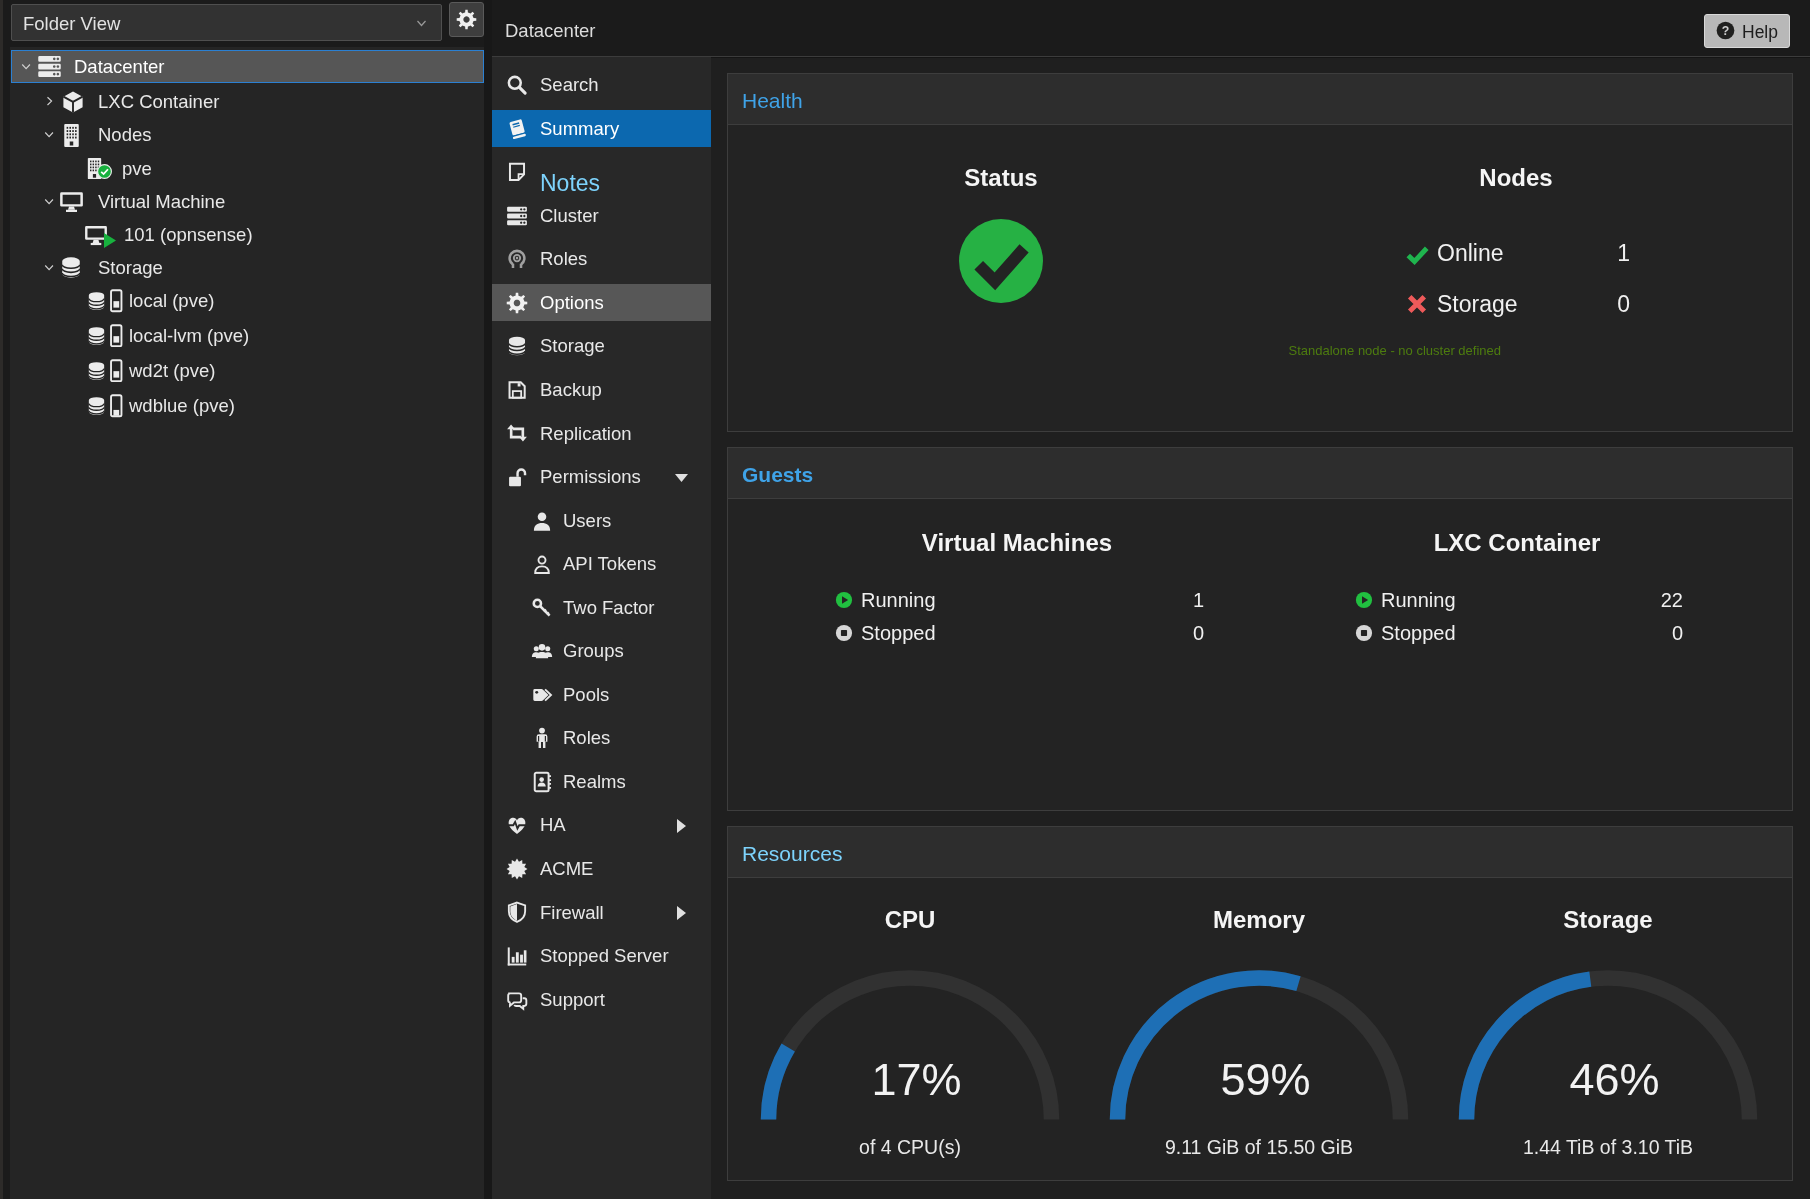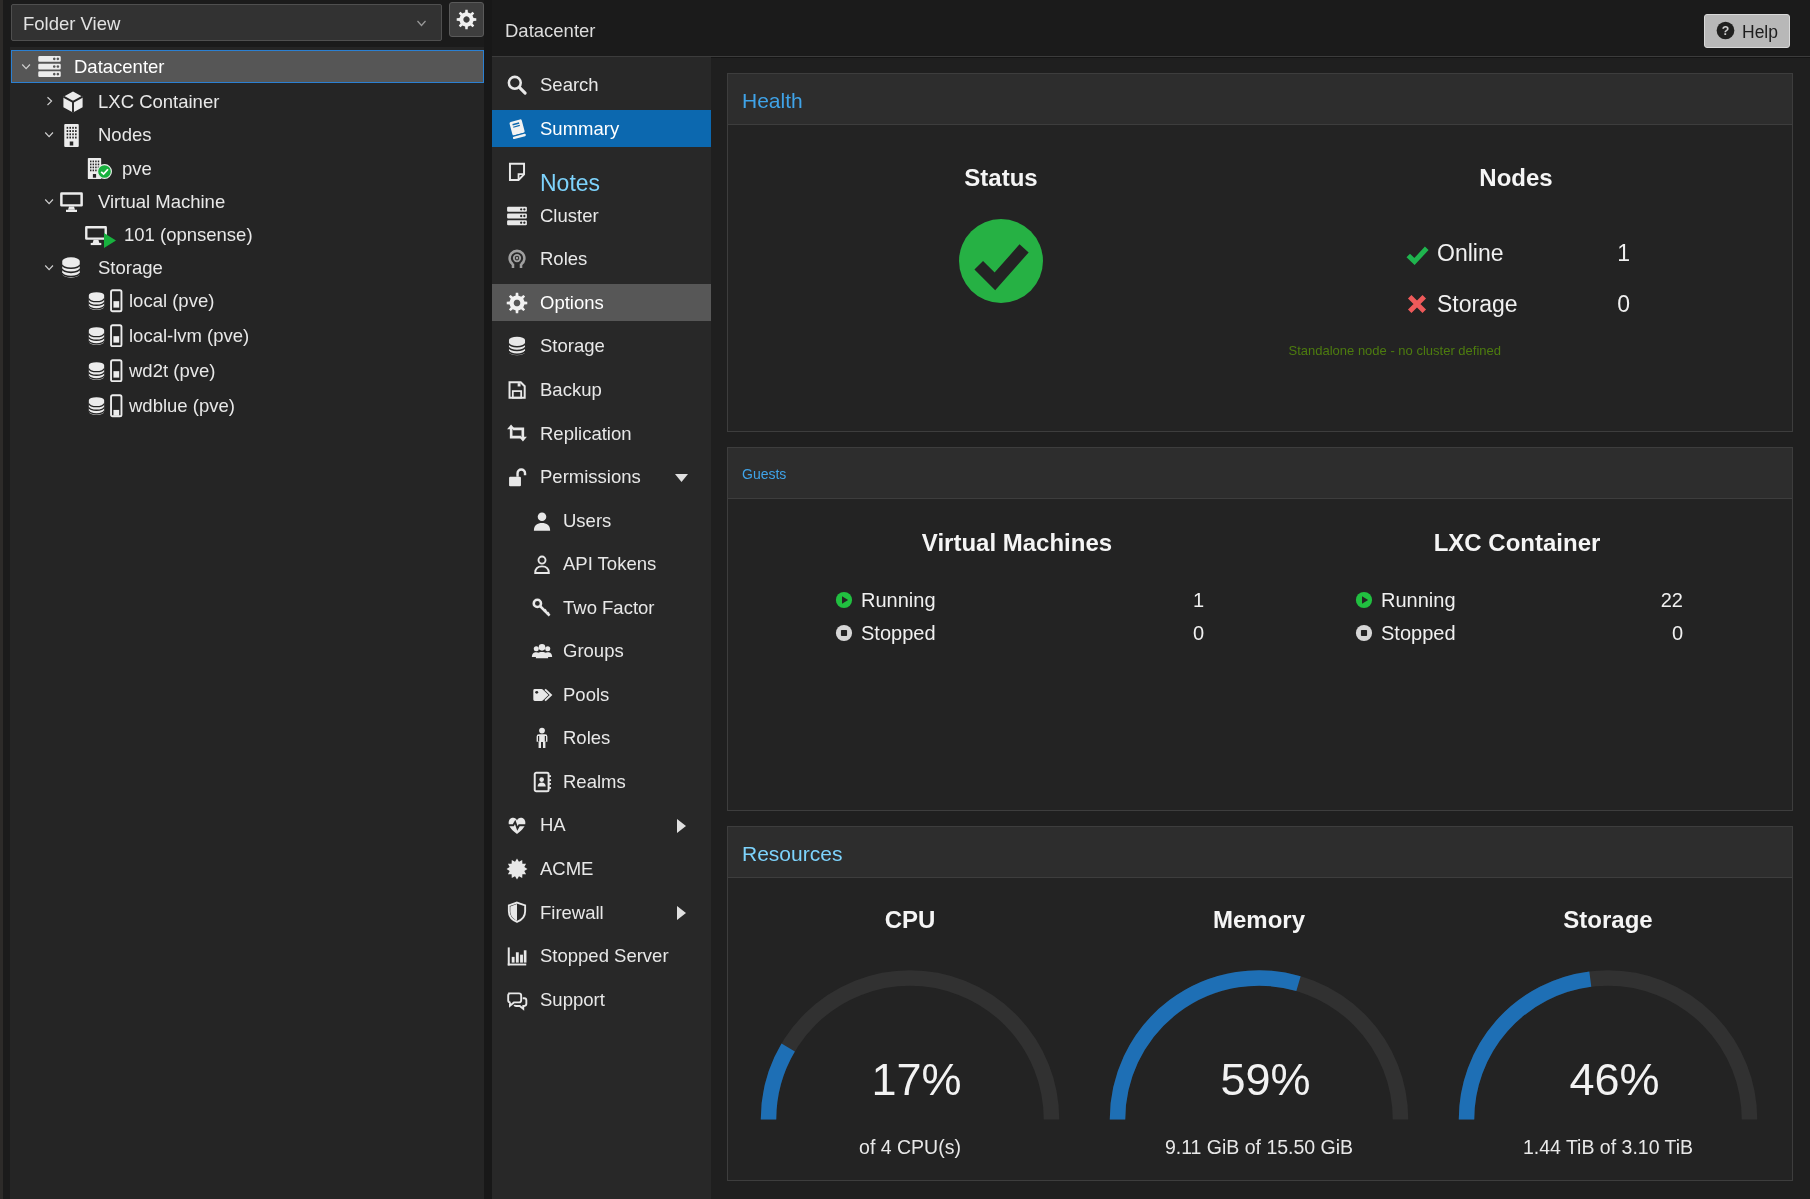--- a/index.html
+++ b/index.html
@@ -309,21 +309,21 @@
     <path d="M2,4 h9.8 a2,2 0 0 1 2,2 v4.2 a2,2 0 0 1 -2,2 H7.2 l-3.6,3 v-3 H4 a2,2 0 0 1 -2,-2 V6 A2,2 0 0 1 4,4 z" fill="none" stroke="#e8e8e8" stroke-width="1.7"></path>
     <path d="M15.2,8.4 h1.4 a1.9,1.9 0 0 1 1.9,1.9 v3.2 a1.9,1.9 0 0 1 -1.9,1.9 h-0.9 v2.6 l-3.2,-2.6 h-3.4 a1.9,1.9 0 0 1 -1.6,-0.9" fill="none" stroke="#e8e8e8" stroke-width="1.7"></path>
   </svg>
 <div style="position:absolute;left:540.0px;top:990.6px;font-size:18.5px;line-height:18.5px;color:#e8e8e8;font-weight:normal;white-space:nowrap;">Support</div>
 <div class="abs" style="left:711px;top:58px;width:1099px;height:1141px;background:#1f1f1f;"></div>
 <div class="abs" style="left:727px;top:73px;width:1066px;height:359px;background:#232323;border:1px solid #3d3d3d;"></div>
 <div class="abs" style="left:727px;top:73px;width:1066px;height:52px;background:#2d2d2d;border:1px solid #3d3d3d;"></div>
 <div style="position:absolute;left:742.0px;top:89.9px;font-size:21px;line-height:21px;color:#3fa3e8;font-weight:normal;white-space:nowrap;">Health</div>
 <div class="abs" style="left:727px;top:447px;width:1066px;height:364px;background:#232323;border:1px solid #3d3d3d;"></div>
 <div class="abs" style="left:727px;top:447px;width:1066px;height:52px;background:#2d2d2d;border:1px solid #3d3d3d;"></div>
-<div style="position:absolute;left:742.0px;top:463.9px;font-size:14px;line-height:21px;color:#3fa3e8;font-weight:normal;white-space:nowrap;">Guests</div>
+<div style="position:absolute;left:742.0px;top:463.9px;font-size:21px;line-height:21px;color:#3fa3e8;font-weight:bold;white-space:nowrap;">Guests</div>
 <div class="abs" style="left:727px;top:826px;width:1066px;height:355px;background:#232323;border:1px solid #3d3d3d;"></div>
 <div class="abs" style="left:727px;top:826px;width:1066px;height:52px;background:#2d2d2d;border:1px solid #3d3d3d;"></div>
 <div style="position:absolute;left:742.0px;top:842.9px;font-size:21px;line-height:21px;color:#7dd3fc;font-weight:normal;white-space:nowrap;">Resources</div>
 <div style="position:absolute;left:501.0px;top:166.4px;font-size:24px;line-height:24px;color:#f5f5f5;font-weight:bold;white-space:nowrap;width:1000px;text-align:center;">Status</div>
 <div style="position:absolute;left:1016.0px;top:166.4px;font-size:24px;line-height:24px;color:#f5f5f5;font-weight:bold;white-space:nowrap;width:1000px;text-align:center;">Nodes</div>
 <svg style="position:absolute;left:959.0px;top:219.0px" width="84" height="84" viewBox="0 0 20 20">
     <circle cx="10" cy="10" r="10" fill="#26b144"></circle>
     <path d="M4.7,11.0 L8.55,14.85 L15.5,7.0" fill="none" stroke="#232323" stroke-width="2.9"></path>
   </svg>
 <div style="position:absolute;left:501.0px;top:340.6px;font-size:13px;line-height:19.5px;color:#4d7c0f;font-weight:normal;white-space:nowrap;width:1000px;text-align:right;">Standalone node - no cluster defined</div>

